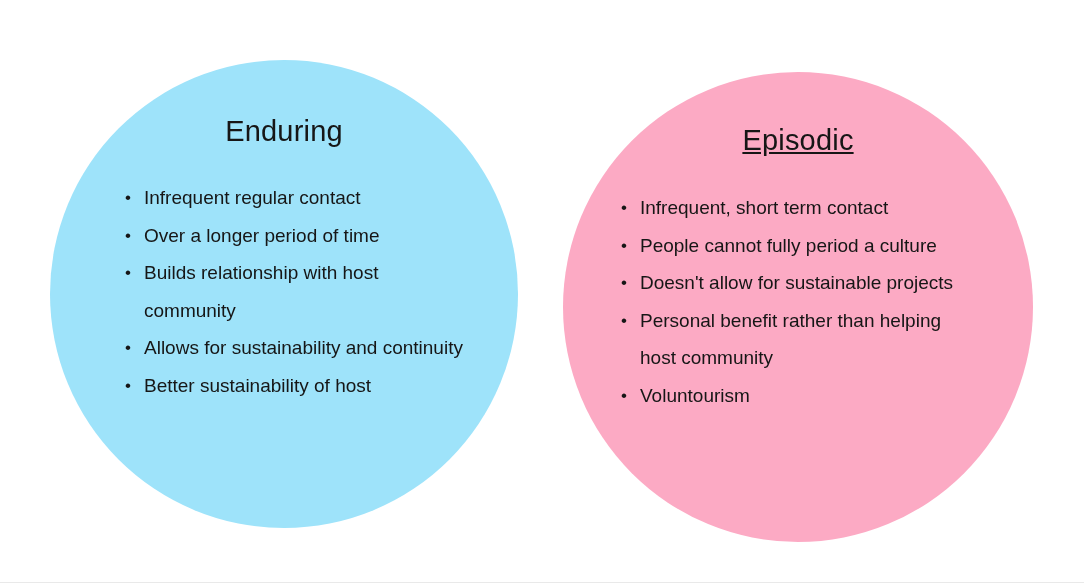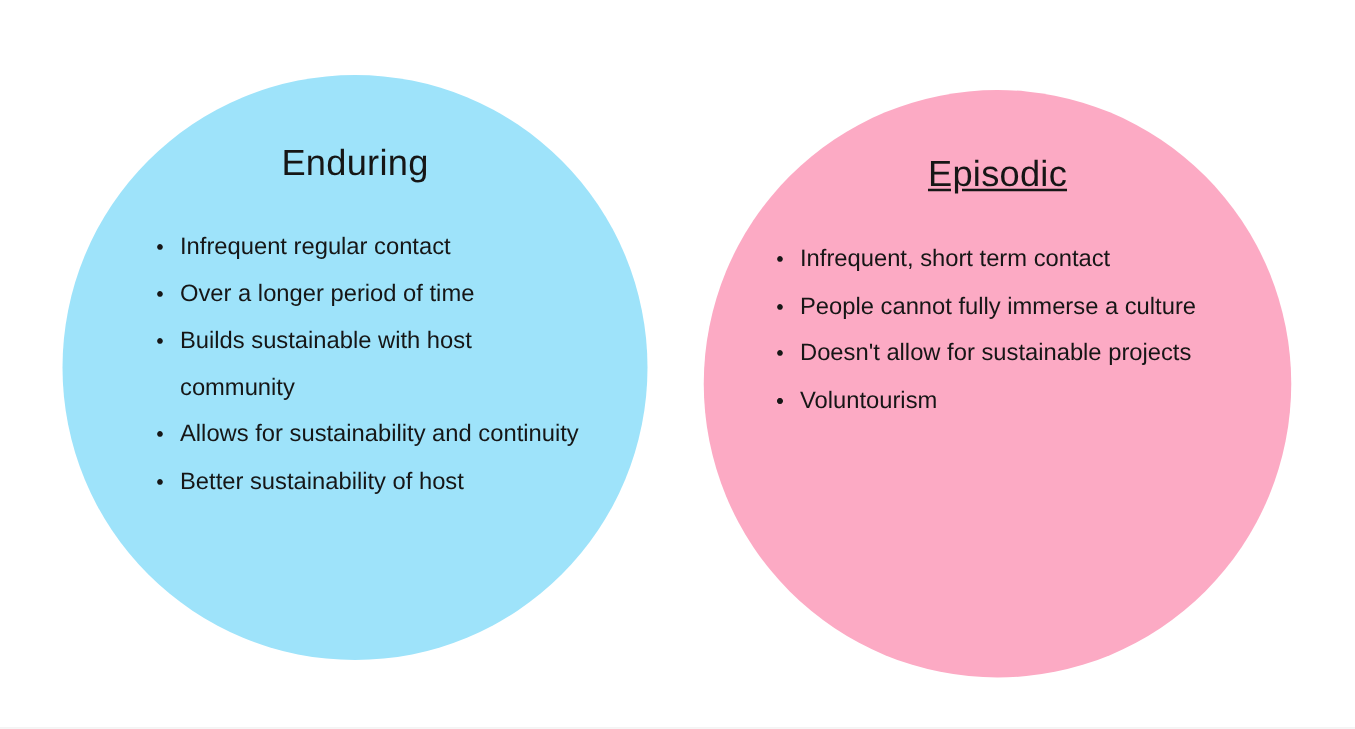--- a/index.html
+++ b/index.html
@@ -98,29 +98,30 @@
 
   <div class="circle right" style="background: rgb(252, 170, 196);"></div>
 
   <div class="circle-title left">Enduring</div>
 
   <div class="circle-title right">Episodic</div>
 
   <ul class="bullets left">
       <li><span class="dot">•</span><span>Infrequent regular contact</span></li>
       <li><span class="dot">•</span><span>Over a longer period of time</span></li>
-      <li><span class="dot">•</span><span>Builds sustainable with host
+      <li><span class="dot">•</span><span>Builds relationship with host
 community</span></li>
       <li><span class="dot">•</span><span>Allows for sustainability and continuity</span></li>
       <li><span class="dot">•</span><span>Better sustainability of host</span></li>
     </ul>
 
   <ul class="bullets right">
       <li><span class="dot">•</span><span>Infrequent, short term contact</span></li>
-      <li><span class="dot">•</span><span>People cannot fully immerse a culture</span></li>
+      <li><span class="dot">•</span><span>People cannot fully period a culture</span></li>
       <li><span class="dot">•</span><span>Doesn't allow for sustainable projects</span></li>
-      <li><span class="dot">•</span></li>
+      <li><span class="dot">•</span><span>Personal benefit rather than helping
+host community</span></li>
       <li><span class="dot">•</span><span>Voluntourism</span></li>
     </ul>
 
   <div class="bottom-divider"></div>
 
 </div>
 
 </body></html>

